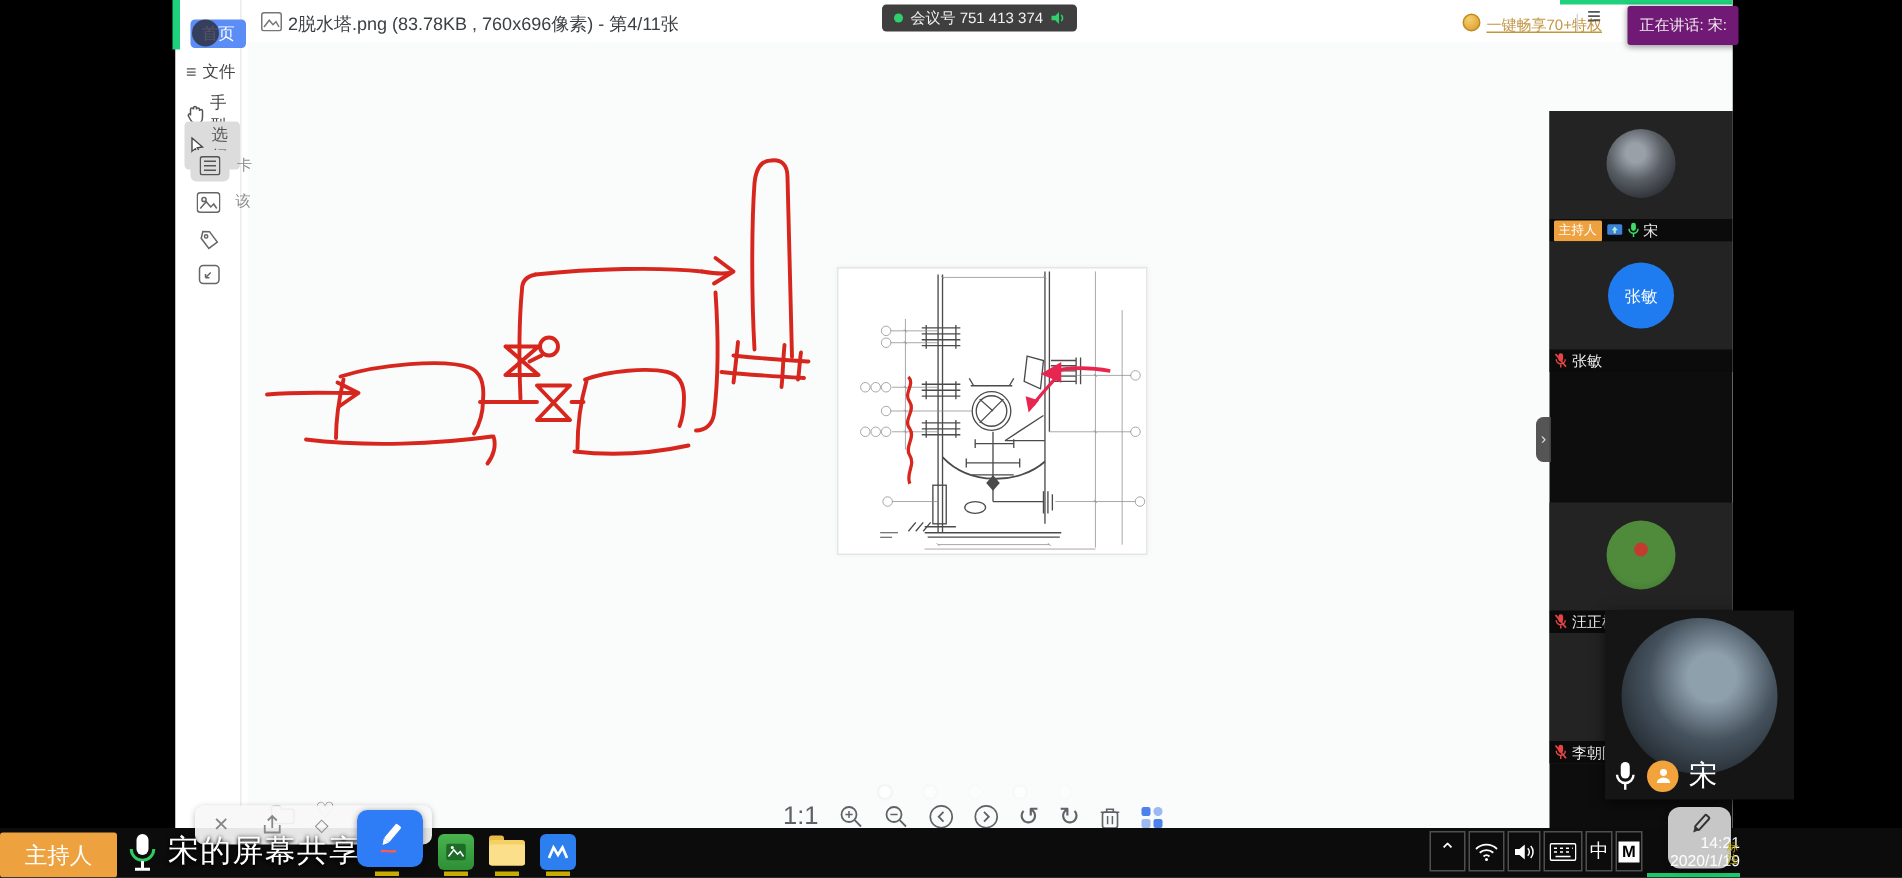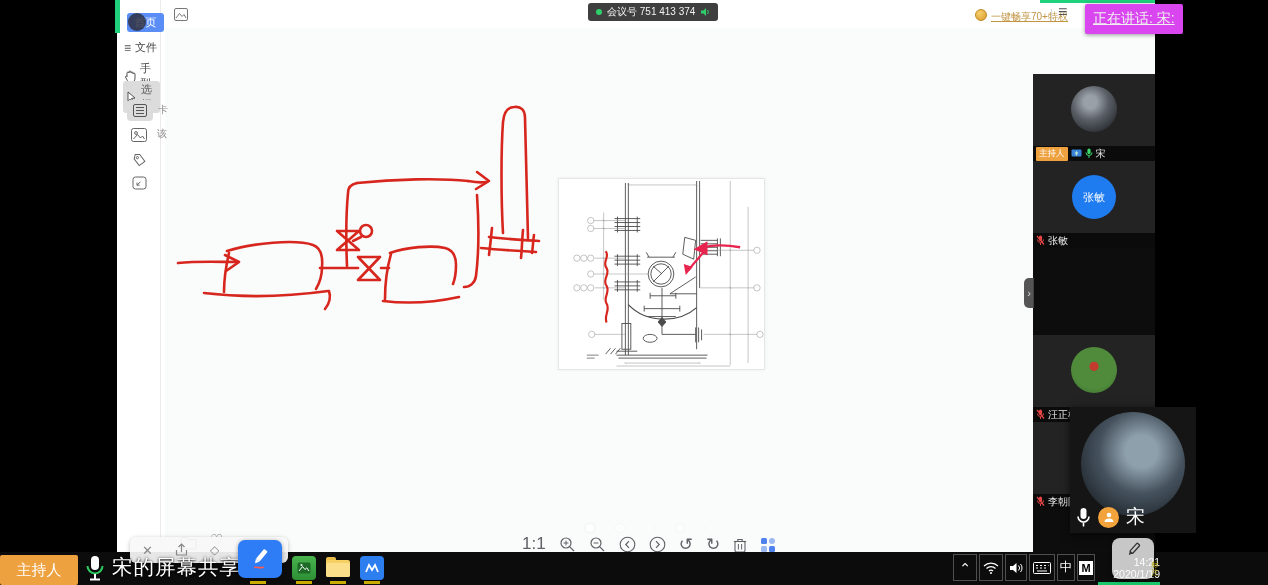--- a/index.html
+++ b/index.html
@@ -42,21 +42,21 @@
   
   .vpanel{position:absolute;left:1033px;top:74px;width:122px;height:478px;background:#0d0d0d;}
   .tile{position:absolute;left:0;width:122px;height:87px;background:#232323;overflow:hidden;}
   .tname{position:absolute;left:0;bottom:0;width:122px;height:15px;background:rgba(8,8,8,.88);display:flex;align-items:center;gap:3px;padding:0 3px;color:#eee;font-size:10px;white-space:nowrap;}
   .hostb{background:#eea13f;color:#fff;font-size:8.5px;padding:1px 3px;border-radius:1px;}
   .bluecirc{position:absolute;left:39px;top:14px;width:44px;height:44px;border-radius:50%;background:#1f7cf0;color:#fff;font-size:11px;display:flex;align-items:center;justify-content:center;}
   .avphoto{position:absolute;left:38px;top:12px;width:46px;height:46px;border-radius:50%;}
   .av1{background:radial-gradient(circle at 42% 35%,#9aa0a8 0 16%,#5a5f66 45%,#2e3237 78%);}
   .av4{background:radial-gradient(circle at 50% 42%,#c23b2e 0 12%,#4f8b3b 14% 62%,#3a6d2c 100%);}
   .collapse{position:absolute;left:1024px;top:278px;width:10px;height:30px;background:rgba(70,70,70,.92);border-radius:5px 0 0 5px;color:#ddd;font-size:11px;display:flex;align-items:center;justify-content:center;}
-  .tooltip{position:absolute;left:1085px;top:4px;background:#d946ef;color:#f0f0f0;font-size:14px;padding:6px 8px;border-radius:2px;box-shadow:0 1px 4px rgba(0,0,0,.4);white-space:nowrap;text-decoration:underline;}
+  .tooltip{position:absolute;left:1085px;top:4px;background:#701a75;color:#f0f0f0;font-size:10px;padding:6px 8px;border-radius:2px;box-shadow:0 1px 4px rgba(0,0,0,.4);white-space:nowrap;}
   .gtopline{position:absolute;left:1040px;top:0;width:115px;height:3px;background:#1fd07c;}
   
   .speaker{position:absolute;left:1070px;top:407px;width:126px;height:126px;background:#151515;box-shadow:0 2px 8px rgba(0,0,0,.6);}
   .spav{position:absolute;left:11px;top:5px;width:104px;height:104px;border-radius:50%;background:radial-gradient(circle at 58% 38%,#8fa0ad 0 18%,#45525e 48%,#20262c 82%);}
   .sprow{position:absolute;left:6px;top:96px;width:114px;height:28px;display:flex;align-items:center;gap:7px;}
   .spname{color:#fff;font-size:19px;}
   .orangep{width:21px;height:21px;border-radius:50%;background:#f2a33c;display:flex;align-items:center;justify-content:center;}
   
   .bbar{position:absolute;left:0;top:552px;width:1268px;height:33px;background:#0c0c0c;}
   .rolebadge{position:absolute;left:0;top:555px;width:78px;height:30px;background:#eea13f;color:#fff;font-size:15px;display:flex;align-items:center;justify-content:center;border-radius:2px;}
@@ -85,20 +85,21 @@
 
   <div class="app">
 
     <div class="topbar">
       <span class="abs" style="left:57px;top:8px;">
         <svg width="14" height="13" viewBox="0 0 14 13">
             <rect x="0.5" y="0.5" width="13" height="12" rx="1.5" fill="none" stroke="#777"></rect>
             <path d="M2 10 L5.5 5.5 L8 8.5 L10 6.5 L12 10" fill="none" stroke="#777"></path>
           </svg>
       </span>
+      <span class="fileinfo">2脱水塔.png (83.78KB , 760x696像素) - 第4/11张</span>
       <div class="mbadge">
         <span class="dot"></span>
         <span class="lbl">会议号 751 413 374</span>
         <svg width="10" height="10" viewBox="0 0 10 10">
             <polygon points="1,3.5 3.5,3.5 6,1 6,9 3.5,6.5 1,6.5" fill="#2fd06c"></polygon>
             <path d="M7.5 3 A3 3 0 0 1 7.5 7" stroke="#2fd06c" fill="none"></path>
           </svg>
       </div>
       <span class="login">未登录</span>
       <span class="coin"></span>

